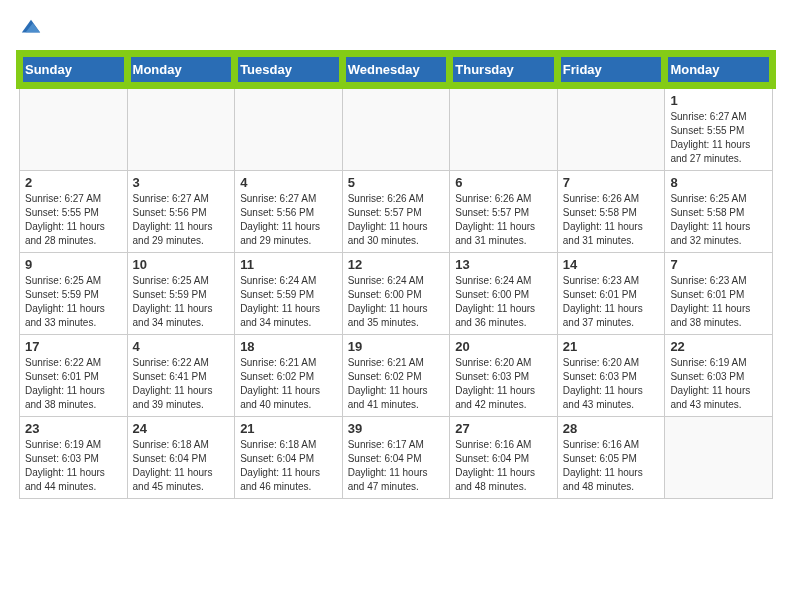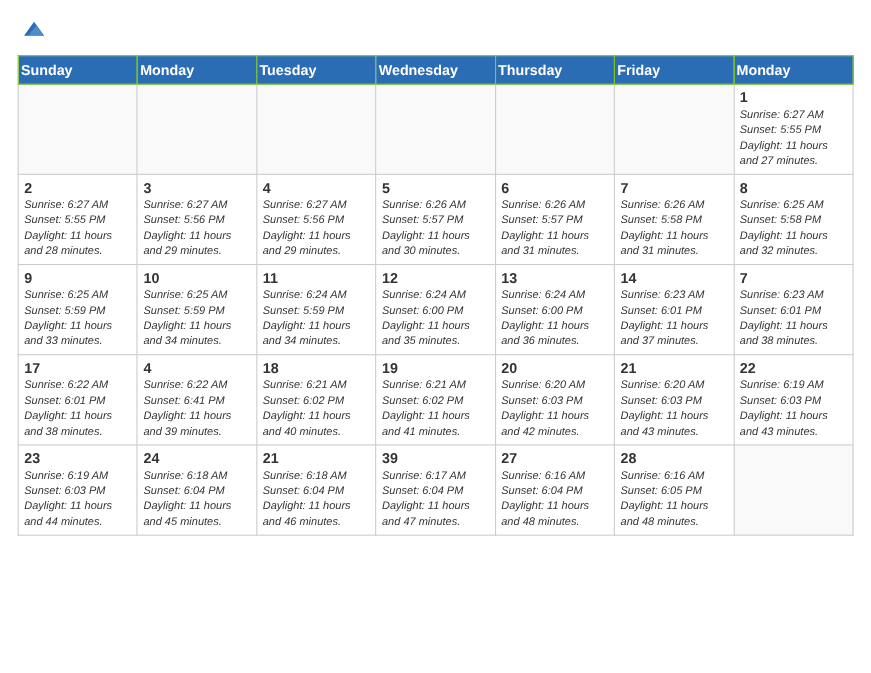--- a/index.html
+++ b/index.html
@@ -53,21 +53,21 @@
       border-collapse: collapse;
       border: 1px solid #ccc;
     }
     .calendar th {
       background: #2a6db5;
       color: #fff;
       font-size: 13px;
       font-weight: bold;
       padding: 5px 2px;
       text-align: left;
-      border: 1px solid #84cc16;
+      border: 7px solid #84cc16;
     }
     .calendar td {
       vertical-align: top;
       border: 1px solid #ccc;
       width: calc(100% / 7);
       padding: 4px 5px;
       min-height: 80px;
       font-size: 10.5px;
       color: #333;
       background: #fff;
@@ -78,21 +78,20 @@
     .day-num {
       font-size: 13px;
       font-weight: bold;
       display: block;
       margin-bottom: 2px;
     }
     .day-info {
       font-size: 10px;
       line-height: 1.4;
       color: #333;
-      font-style: italic;
     }
   </style>
 </head>
 <body>
 
 <div class="header">
   <div class="logo">
     <div class="logo-text">
       <span></span>
       <span></span>

